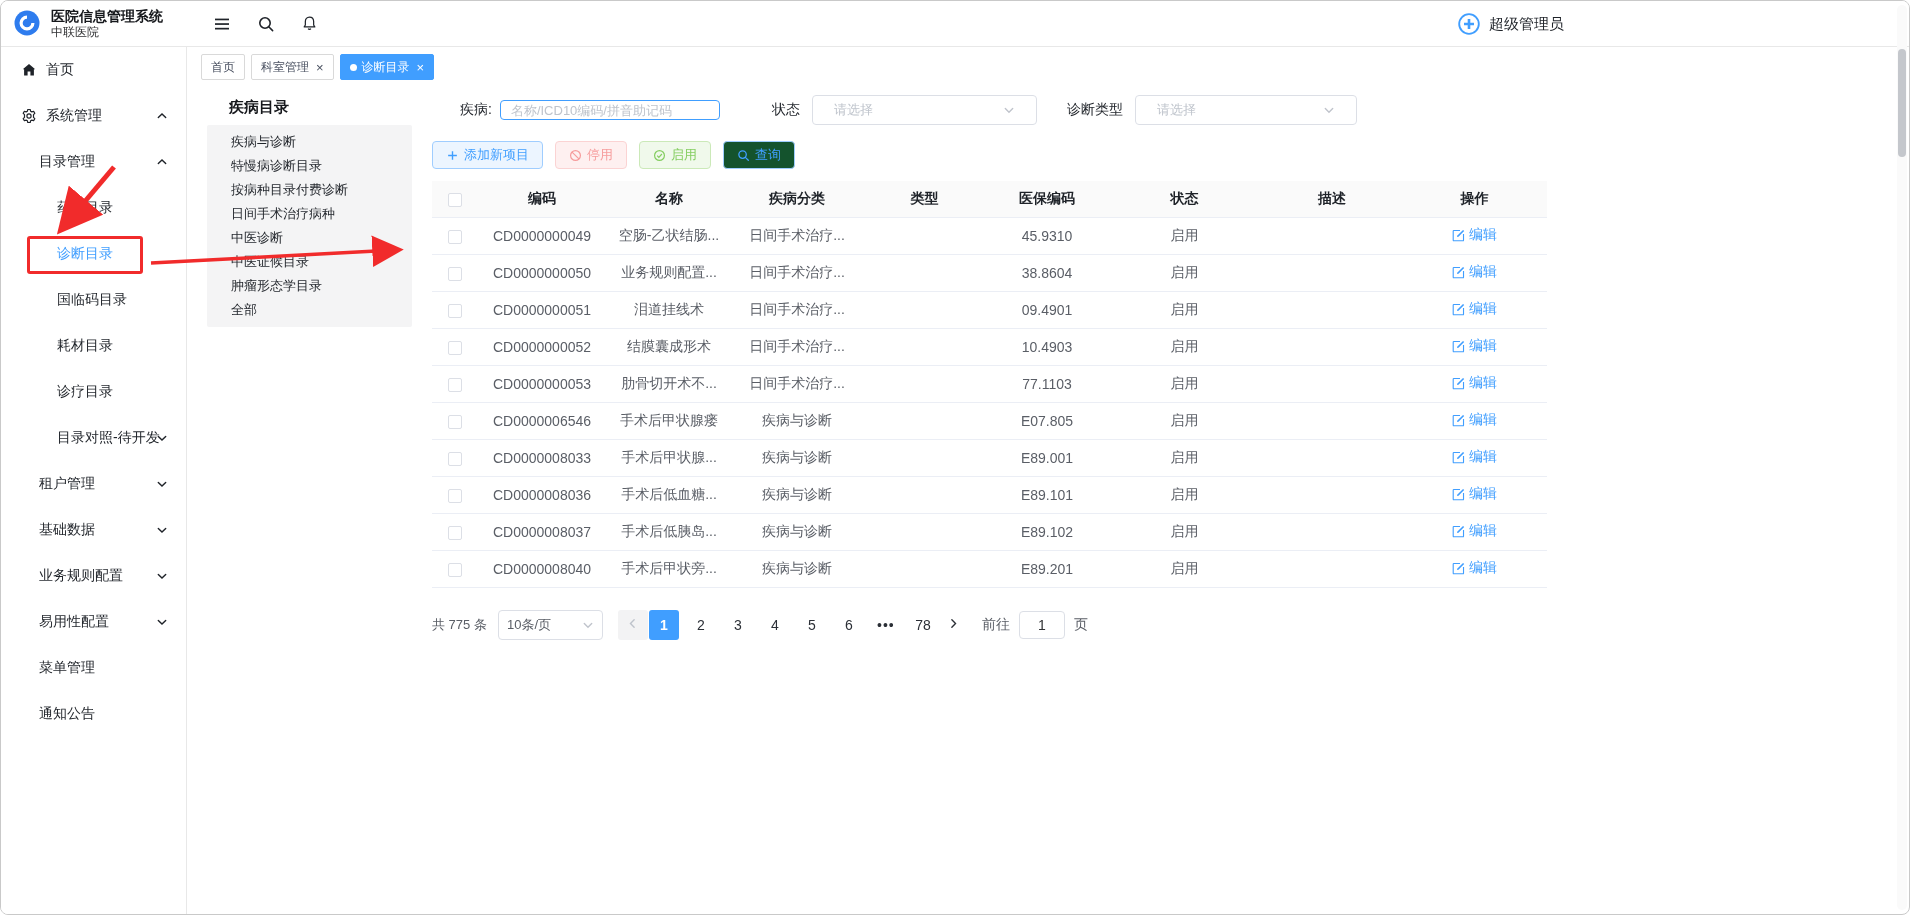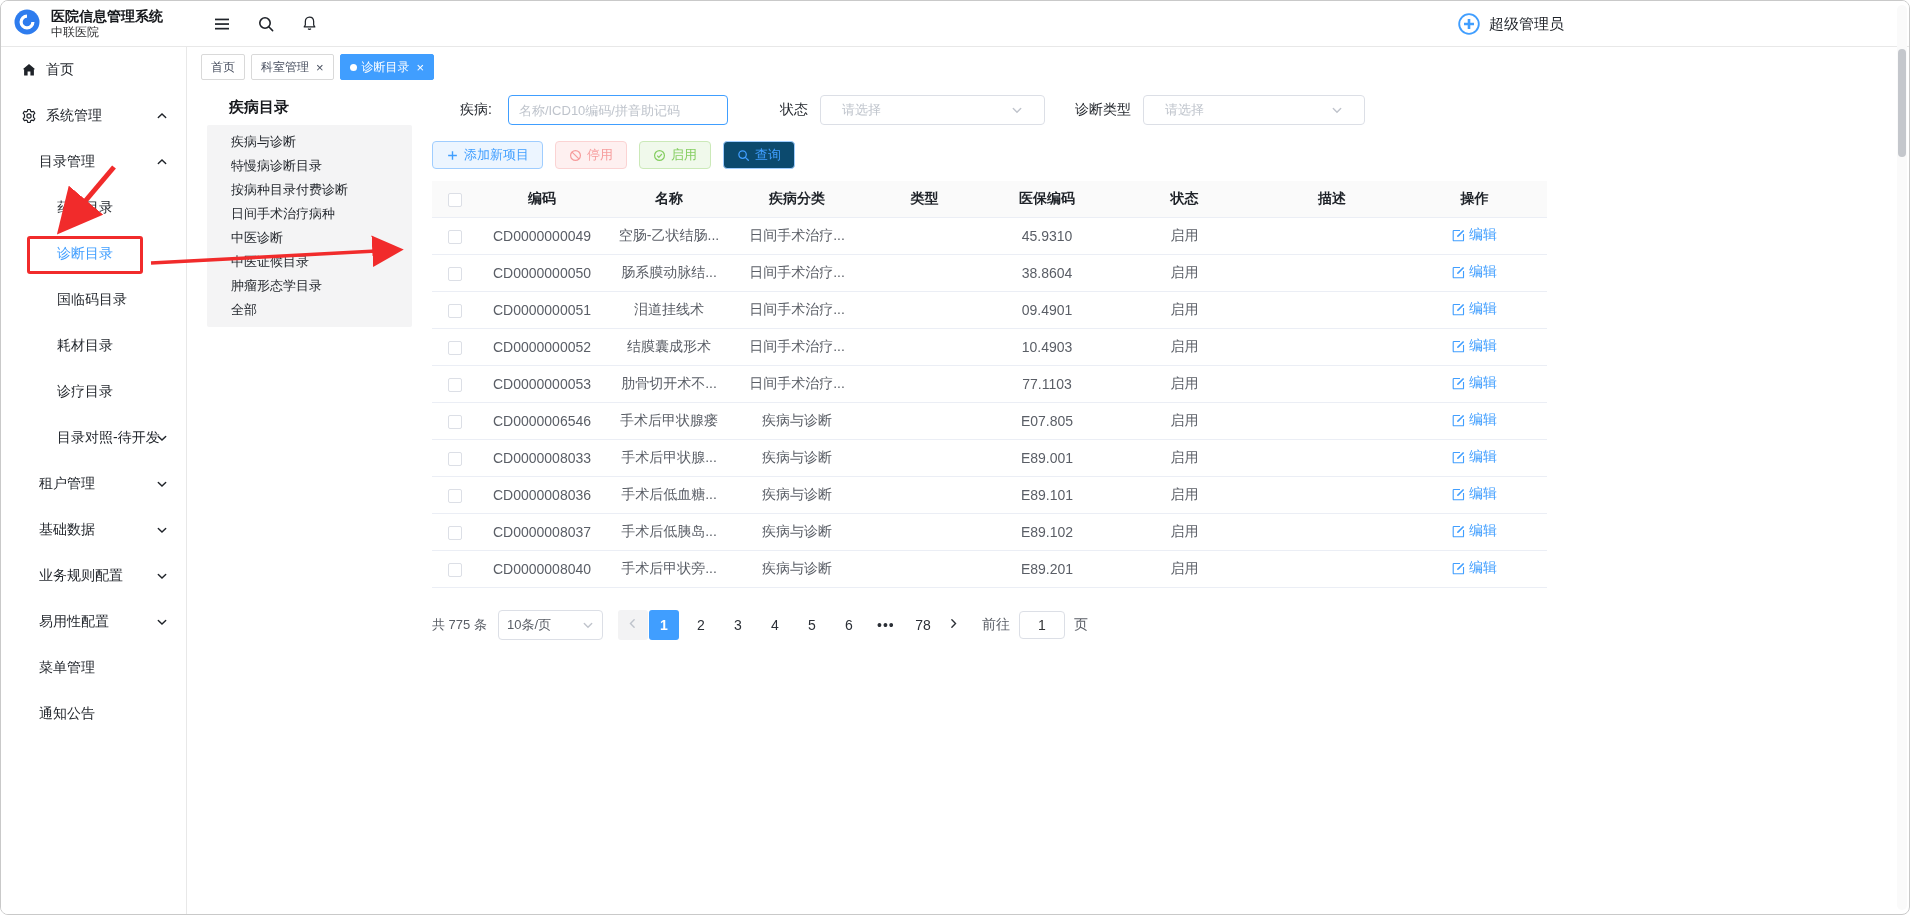--- a/index.html
+++ b/index.html
@@ -2,21 +2,21 @@
 <html><head>
 <meta charset="utf-8">
 <style>
   *{box-sizing:border-box;margin:0;padding:0}
   html,body{width:1910px;height:915px}
   body{font-family:"Liberation Sans","DejaVu Sans",sans-serif;background:#fff;position:relative;overflow:hidden;color:#303133}
   .window{position:absolute;inset:0;border:1px solid #C9C9C9;border-radius:8px;overflow:hidden;background:#fff}
 
   
   .topbar{height:46px;display:flex;align-items:center;border-bottom:1px solid #E8E8E8;position:relative;background:#fff}
-  .brand{width:186px;display:flex;align-items:flex-start;gap:8px;padding-left:10px;flex:none}
+  .brand{width:186px;display:flex;align-items:flex-end;gap:8px;padding-left:10px;flex:none}
   .brand-title{font-size:14px;font-weight:700;color:#16181C;line-height:1.3}
   .brand-sub{font-size:12px;color:#303133;line-height:1.3}
   .topbar-icons{display:flex;align-items:center;gap:26px;margin-left:26px;color:#1F2329}
   .tb-icon{cursor:pointer;display:inline-flex}
   .user-area{position:absolute;left:1456px;top:0;height:46px;display:flex;align-items:center;gap:8px;font-size:15px;color:#1F2329;cursor:pointer}
 
   
   .body-row{display:flex;height:868px}
   .sidebar{width:186px;flex:none;border-right:1px solid #E8E8E8;background:#fff}
   .menu-item{height:46px;display:flex;align-items:center;font-size:14px;color:#1F2329;cursor:pointer;position:relative}
@@ -39,34 +39,34 @@
   .content{display:flex;padding:8px 0 0 20px;align-items:flex-start}
   .catalog{width:205px;flex:none}
   .catalog-title{font-size:15px;font-weight:700;color:#16181C;padding:3px 0 8px 22px}
   .catalog-list{background:#F4F4F5;padding:5px 0;border-radius:2px}
   .catalog-item{height:24px;line-height:24px;padding-left:24px;font-size:13px;color:#1F2329;cursor:pointer;white-space:nowrap}
   .work{width:1115px;margin-left:20px;flex:none}
 
   
   .filters{display:flex;align-items:center;padding-left:28px;height:30px}
   .flabel{font-size:14px;font-weight:400;color:#1F2329;white-space:nowrap}
-  .finput{width:220px;height:30px;border:1px solid #409EFF;border-radius:4px;margin-left:16px;padding:0 10px;font-size:13px;outline:none;color:#303133;font-family:inherit}
+  .finput{width:220px;height:20px;border:1px solid #409EFF;border-radius:4px;margin-left:8px;padding:0 10px;font-size:13px;outline:none;color:#303133;font-family:inherit}
   .finput::placeholder{color:#BFC4CC}
   .fselect{width:225px;height:30px;border:1px solid #DCDFE6;border-radius:4px;margin-left:12px;display:flex;align-items:center;justify-content:space-between;padding:0 21px;font-size:13px;color:#BFC4CC;cursor:pointer;background:#fff}
   .fselect .chev{color:#C0C4CC;display:inline-flex}
   .ml52{margin-left:52px}
   .ml30{margin-left:30px}
 
   
   .toolbar{display:flex;gap:12px;margin-top:16px}
   .btn{display:inline-flex;align-items:center;gap:5px;height:28px;padding:0 13px;border-radius:4px;font-size:13px;cursor:pointer;border:1px solid transparent;background:#fff}
   .btn-add{color:#409EFF;background:#ECF5FF;border-color:#9FCDFF}
   .btn-disable{color:#F69C9C;background:#FEF0F0;border-color:#FBD3D3}
   .btn-enable{color:#85CE61;background:#F0F9EB;border-color:#CBE9B8}
-  .btn-query{color:#409EFF;background:#0c4a6e;border-color:#9FCDFF}
+  .btn-query{color:#409EFF;background:#14532d;border-color:#9FCDFF}
 
   
   .grid{margin-top:12px;width:1115px;border-collapse:collapse;table-layout:fixed}
   .grid th{height:36px;background:#FAFAFA;font-size:14px;font-weight:700;color:#1F2329;text-align:center;border-bottom:1px solid #EBEEF5;white-space:nowrap}
   .grid td{height:37px;font-size:14px;color:#5A5E66;text-align:center;border-bottom:1px solid #EBEEF5;background:#fff;overflow:hidden;white-space:nowrap}
   .checkbox{display:inline-block;width:14px;height:14px;border:1px solid #DCDFE6;border-radius:2px;background:#fff;vertical-align:middle;cursor:pointer}
   .edit-link{display:inline-flex;align-items:center;gap:4px;color:#409EFF;cursor:pointer}
 
   
   .pagination{margin-top:22px;display:flex;align-items:center;justify-content:flex-start;gap:1px;font-size:13px;color:#5A5E66}
@@ -374,21 +374,21 @@
                           <path d="M12.4 5.4 L12.4 12 Q12.4 12.7 11.7 12.7 L2 12.7 Q1.3 12.7 1.3 12 L1.3 2.3 Q1.3 1.6 2 1.6 L8.6 1.6" fill="none" stroke="currentColor" stroke-width="1.2"></path>
                           <path d="M5.4 8.7 L7 8.3 L13.1 2.2 L11.9 1 L5.8 7.1 Z" fill="currentColor"></path>
                         </svg>
                       </span>
                       <span>编辑</span>
                     </span></td>
                 </tr>
                 <tr>
                   <td><span class="checkbox"></span></td>
                   <td>CD0000000050</td>
-                  <td>肠系膜动脉结...</td>
+                  <td>业务规则配置...</td>
                   <td>日间手术治疗...</td>
                   <td></td>
                   <td>38.8604</td>
                   <td>启用</td>
                   <td></td>
                   <td><span class="edit-link">
                       <span style="display:inline-flex">
                         <svg viewBox="0 0 14 14" width="13" height="13">
                           <path d="M12.4 5.4 L12.4 12 Q12.4 12.7 11.7 12.7 L2 12.7 Q1.3 12.7 1.3 12 L1.3 2.3 Q1.3 1.6 2 1.6 L8.6 1.6" fill="none" stroke="currentColor" stroke-width="1.2"></path>
                           <path d="M5.4 8.7 L7 8.3 L13.1 2.2 L11.9 1 L5.8 7.1 Z" fill="currentColor"></path>

